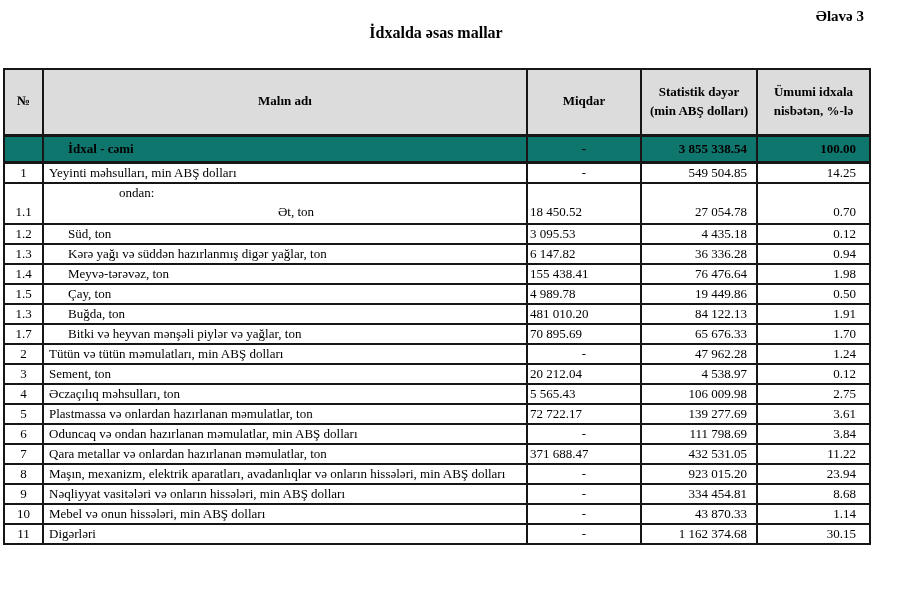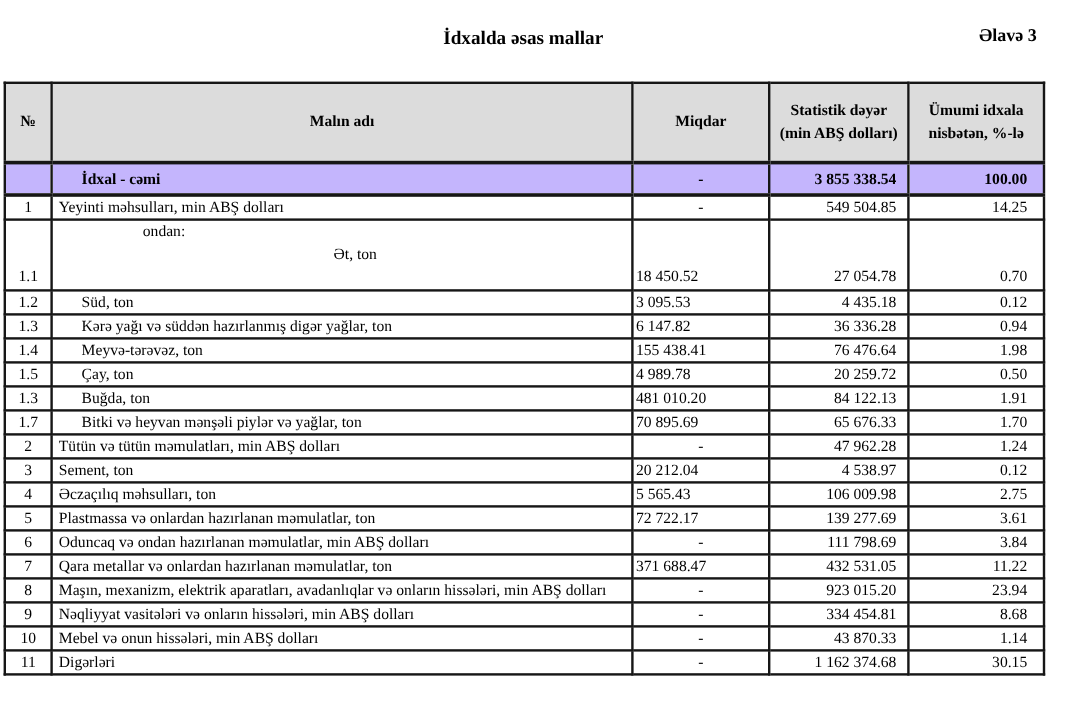--- a/index.html
+++ b/index.html
@@ -4,21 +4,21 @@
 <style>
   * { box-sizing: border-box; margin: 0; padding: 0; }
   html, body { width: 900px; height: 603px; background: #ffffff; }
   body {
     position: relative;
     font-family: "Liberation Serif", "DejaVu Serif", serif;
     color: #000;
   }
   .annex {
     position: absolute;
-    top: 22px;
+    top: 8px;
     right: 36px;
     font-size: 15px;
     font-weight: bold;
   }
   .doc-title {
     position: absolute;
     top: 24px;
     left: 3px;
     width: 866px;
     text-align: center;
@@ -54,26 +54,26 @@
   .goods th.c-share .hwrap { max-width: 88px; }
 
   .goods td { height: 20px; vertical-align: middle; background: #ffffff; }
   td.no   { text-align: center; }
   td.name { text-align: left; padding-left: 5px; }
   td.qty  { text-align: left; padding-right: 4px; }
   td.val  { text-align: right; padding-right: 9px; }
   td.pct  { text-align: right; padding-right: 13px; }
   td.qty.dash { text-align: center; padding-right: 2px; }
 
-  tr.r-total td { background: #c4b5fd; font-weight: bold; height: 27px; border-bottom-width: 3px; }
+  tr.r-total td { background: #0f766e; font-weight: bold; height: 27px; border-bottom-width: 3px; }
   tr.r-total td.name { padding-left: 24px; }
   tr.r-sub td.name { padding-left: 24px; }
 
   tr.r-ondan td { height: 40px; vertical-align: bottom; padding-bottom: 3px; }
-  tr.r-ondan td.name { padding-bottom: 18px; }
+  tr.r-ondan td.name { padding-bottom: 0; }
   .ondan-stack {
     display: flex;
     flex-direction: column;
     justify-content: space-between;
     height: 38px;
     padding-bottom: 3px;
   }
   .ondan-line { padding-left: 70px; }
   .ondan-name { padding-left: 19px; text-align: center; }
 </style>
@@ -145,21 +145,21 @@
       <td class="no">1.4</td>
       <td class="name">Meyvə-tərəvəz, ton</td>
       <td class="qty">155 438.41</td>
       <td class="val">76 476.64</td>
       <td class="pct">1.98</td>
     </tr>
     <tr class="r-sub">
       <td class="no">1.5</td>
       <td class="name">Çay, ton</td>
       <td class="qty">4 989.78</td>
-      <td class="val">20 259.72</td>
+      <td class="val">19 449.86</td>
       <td class="pct">0.50</td>
     </tr>
     <tr class="r-sub">
       <td class="no">1.3</td>
       <td class="name">Buğda, ton</td>
       <td class="qty">481 010.20</td>
       <td class="val">84 122.13</td>
       <td class="pct">1.91</td>
     </tr>
     <tr class="r-sub">

